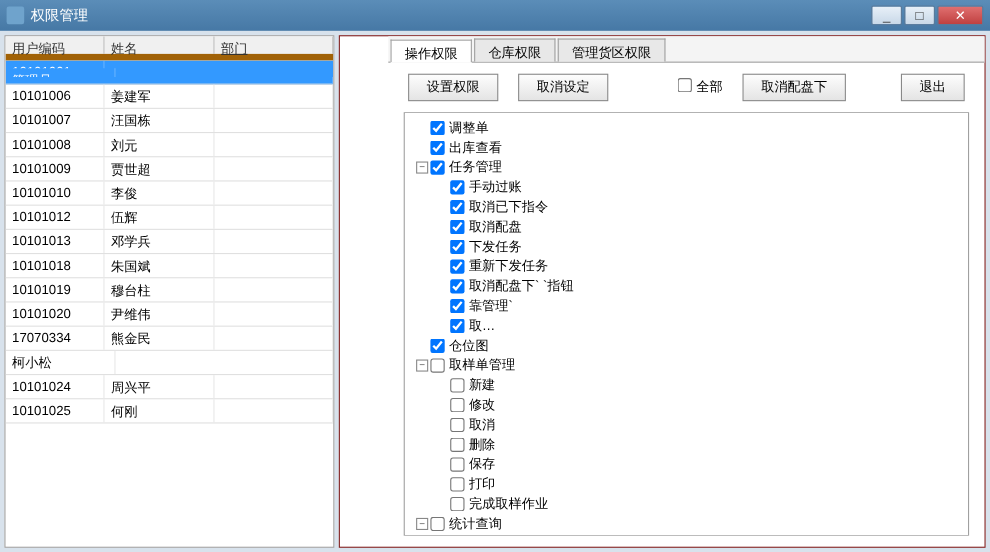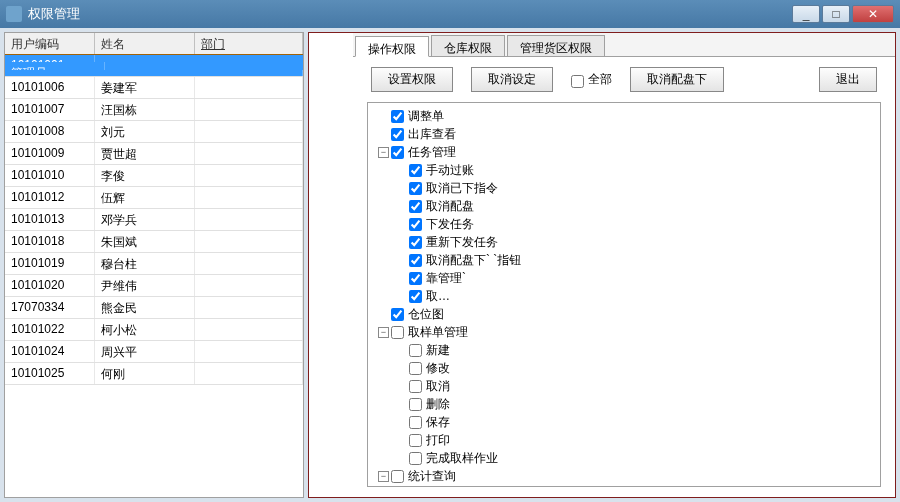--- a/index.html
+++ b/index.html
@@ -8,39 +8,39 @@
 .titlebar { height: 28px; background: linear-gradient(#5b8db8, #4678a5); display: flex; align-items: center; padding: 6px 6px; color: #fff; }
 .titlebar .icon { width: 16px; height: 16px; background: #6fa3cc; margin-right: 6px; border-radius: 2px; }
 .titlebar .title { flex: 1; font-size: 13px; }
 .winbtns { display: flex; gap: 2px; }
 .winbtn { width: 28px; height: 18px; background: linear-gradient(#e8f0f8,#c8d8e8); border: 1px solid #5a7a9a; border-radius: 2px; display: flex; align-items: center; justify-content: center; color: #333; cursor: pointer; }
 .winbtn.close { background: linear-gradient(#e07070,#c04040); color: #fff; width: 42px; }
 
 .content { display: flex; height: 474px; padding: 4px; gap: 4px; }
 
 .left-panel { width: 300px; border: 1px solid #a0a0a0; background: #fff; overflow: hidden; }
-.grid-header { display: flex; background: #f0f0f0; border-bottom: 1px solid #a16207; height: 22px; }
+.grid-header { display: flex; background: #f0f0f0; border-bottom: 6px solid #a16207; height: 22px; }
 .grid-header .col { padding: 3px 6px; border-right: 1px solid #c0c0c0; font-weight: normal; color: #333; }
 .col-code { width: 90px; }
 .col-name { width: 100px; }
 .col-dept { flex: 1; text-decoration: underline; }
 .grid-body { overflow-y: auto; height: 440px; }
 .grid-row { display: flex; border-bottom: 1px solid #e0e0e0; height: 22px; cursor: pointer; }
 .grid-row .cell { padding: 3px 6px; border-right: 1px solid #e8e8e8; overflow: hidden; white-space: nowrap; }
 .grid-row.selected { background: #3399ff; color: #fff; flex-direction: column; }
 .grid-row.selected .cell { border-right-color: #66b3ff; }
 
 .right-panel { flex: 1; border: 1px solid #7f1d1d; background: #fff; display: flex; flex-direction: column; padding-left: 44px; }
 .tabs { display: flex; border-bottom: 1px solid #a0a0a0; background: #f4f4f4; height: 24px; }
 .tab { padding: 4px 12px; border: 1px solid #a0a0a0; border-bottom: none; margin-left: 2px; margin-top: 2px; background: #e8e8e8; cursor: pointer; }
 .tab.active { background: #fff; border-bottom: 1px solid #fff; position: relative; top: 1px; }
 
 .toolbar { display: flex; gap: 18px; padding: 10px 18px; align-items: center; }
 .btn { padding: 3px 16px; border: 1px solid #888; background: linear-gradient(#fdfdfd,#e4e4e4); cursor: pointer; }
-.chk { display: flex; align-items: flex-end; gap: 4px; cursor: pointer; }
+.chk { display: flex; align-items: flex-start; gap: 4px; cursor: pointer; margin-left: 45px; }
 .chk input { width: 13px; height: 13px; }
 .spacer { flex: 1; }
 
 .tree-wrap { flex: 1; border: 1px solid #a0a0a0; margin: 0 14px 10px 14px; overflow-y: auto; padding: 4px 6px; background: #fff; }
 .tree ul { list-style: none; padding-left: 18px; }
 .tree > ul { padding-left: 4px; }
 .tree li { line-height: 18px; white-space: nowrap; }
 .node { display: flex; align-items: center; gap: 2px; }
 .expander { width: 11px; height: 11px; border: 1px solid #888; display: inline-flex; align-items: center; justify-content: center; font-size: 9px; line-height: 9px; cursor: pointer; color: #555; background: #fff; }
 .expander.empty { border: none; }
@@ -122,21 +122,20 @@
           <div class="cell col-code">10101020</div>
           <div class="cell col-name">尹维伟</div>
           <div class="cell col-dept"></div>
         </div>
         <div class="grid-row">
           <div class="cell col-code">17070334</div>
           <div class="cell col-name">熊金民</div>
           <div class="cell col-dept"></div>
         </div>
         <div class="grid-row">
-          <div class="cell col-code">10101022</div>
           <div class="cell col-name">柯小松</div>
           <div class="cell col-dept"></div>
         </div>
         <div class="grid-row">
           <div class="cell col-code">10101024</div>
           <div class="cell col-name">周兴平</div>
           <div class="cell col-dept"></div>
         </div>
         <div class="grid-row">
           <div class="cell col-code">10101025</div>

